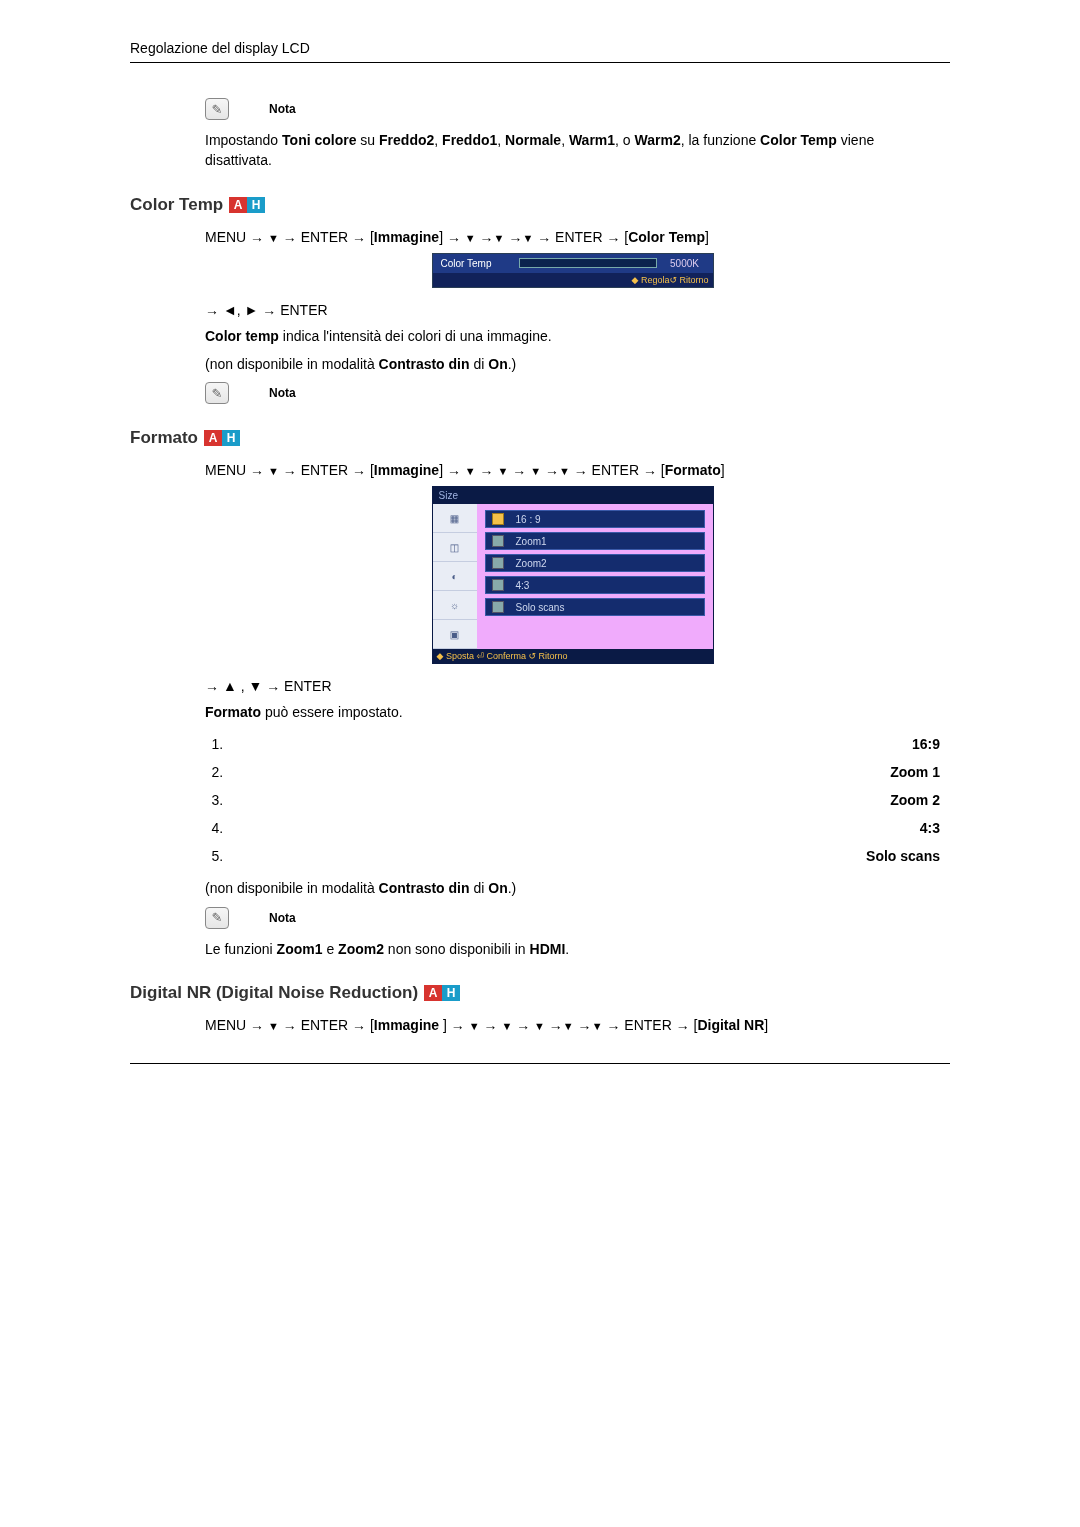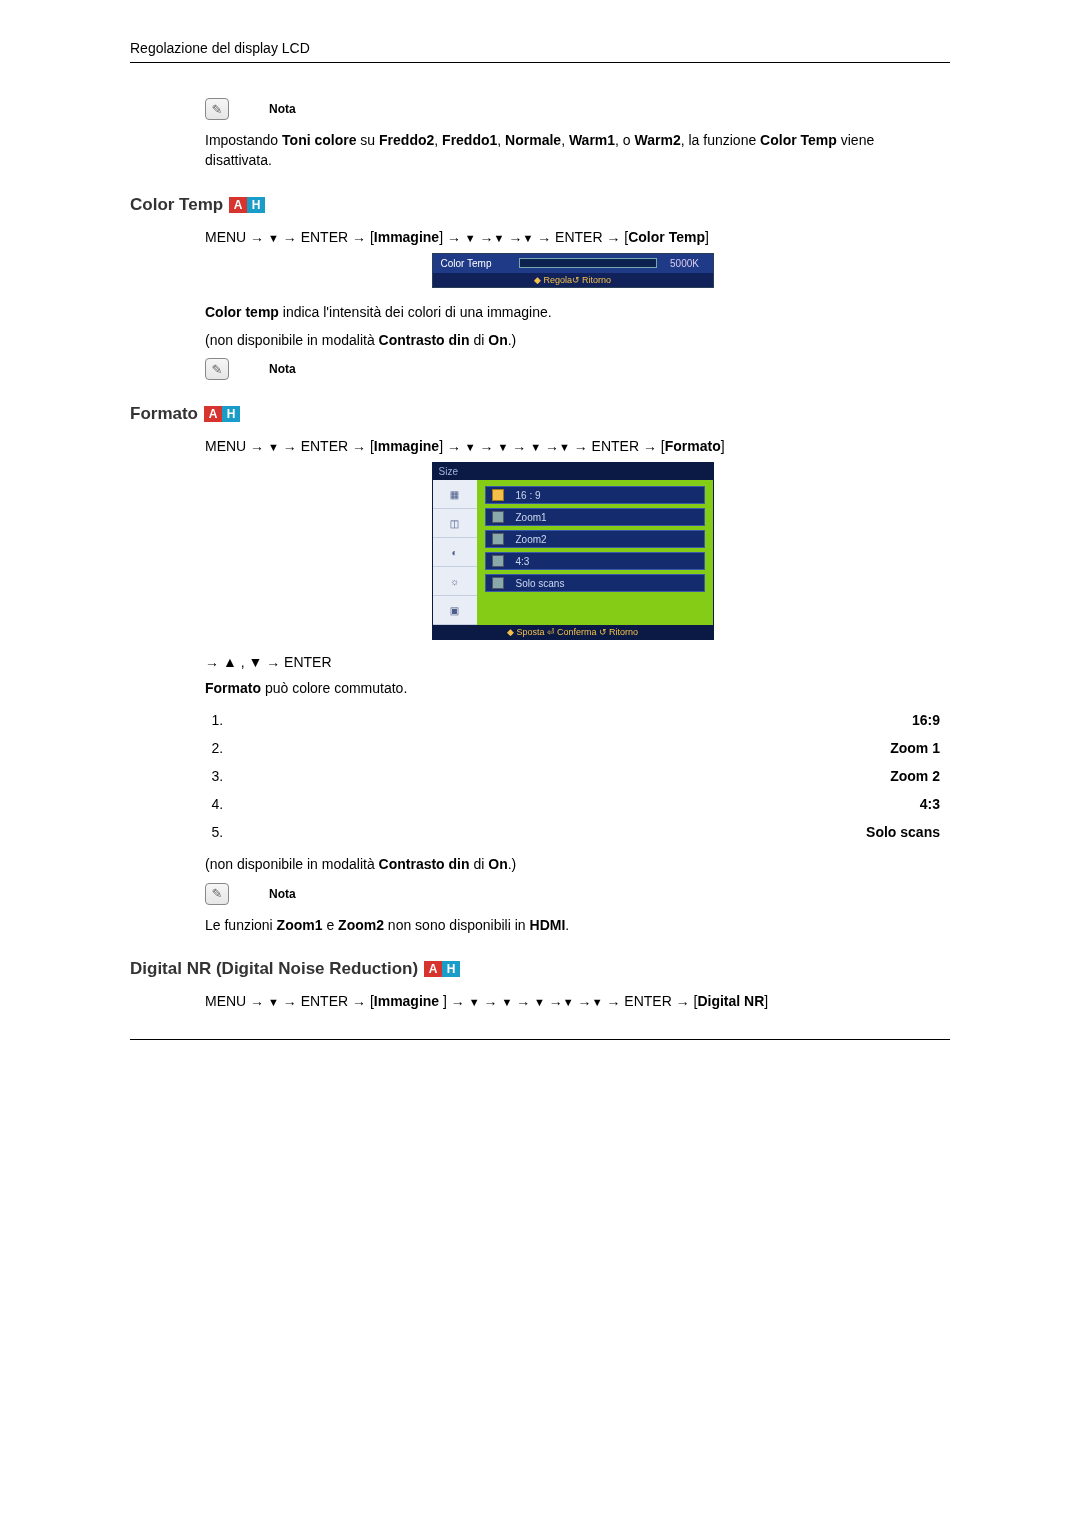--- a/index.html
+++ b/index.html
@@ -104,32 +104,32 @@
     flex: 1;
     height: 8px;
     border: 1px solid #7aa;
     background: #0b234e;
     position: relative;
   }
   .osd-bar .val { flex: 0 0 40px; text-align: center; color:#dce; }
   .osd-bar .row2 {
     background: #11225a;
     display: flex;
-    justify-content: center;
+    justify-content: flex-end;
     padding: 2px 4px;
     font-size: 9px;
     color: #f5c04a;
   }
   .osd-bar .row2 span:last-child { color: #f5c04a; }
 
   
   .osd-panel {
     width: 280px;
     margin: 4px auto 14px auto;
-    background: #84cc16;
+    background: #f0abfc;
     border: 1px solid #0a1a45;
     font-size: 10px;
     color: #cfd8ef;
   }
   .osd-panel .title {
     background: #0a1a45;
     color: #9fb2e0;
     padding: 3px 6px;
     font-size: 10px;
   }
@@ -164,21 +164,20 @@
     gap: 12px;
   }
   .osd-panel .opt .chk {
     width: 10px; height: 10px; background:#8aa; border:1px solid #556;
   }
   .osd-panel .opt.sel .chk { background:#f4c04a; border-color:#a07a1a; }
   .osd-panel .foot {
     background: #0a1a45;
     color: #f5c04a;
     font-size: 9px;
-    text-align: center;
     padding: 2px 4px;
   }
 
   ol.fmt {
     margin: 8px 0 8px 0;
     padding-left: 22px;
   }
   ol.fmt li {
     padding: 6px 0;
     text-align: right;
@@ -225,20 +224,21 @@
         <span class="label">Color Temp</span>
         <span class="slider"></span>
         <span class="val">5000K</span>
       </div>
       <div class="row2">
         <span>◆ <span>Regola</span></span>
         <span>↺ <span>Ritorno</span></span>
       </div>
     </div>
 
+    <p class="menu-path">→ ◄, ► → ENTER</p>
 
     <p class="body">
       <span class="bold">Color temp</span><span> indica l'intensità dei colori di una immagine.</span>
     </p>
     <p class="body">
       <span>(non disponibile in modalità </span><span class="bold">Contrasto din</span><span> di </span><span class="bold">On</span><span>.)</span>
     </p>
     <div class="note-line">
       <span class="note-icon">✎</span>
       <span class="note-label">Nota</span>
@@ -289,21 +289,21 @@
               <span>Solo scans</span>
             </div>
         </div>
       </div>
       <div class="foot">◆ Sposta   ⏎ Conferma ↺  Ritorno</div>
     </div>
 
     <p class="menu-path">→ ▲ , ▼ → ENTER</p>
 
     <p class="body">
-      <span class="bold">Formato</span><span> può colore commutato.</span>
+      <span class="bold">Formato</span><span> può essere impostato.</span>
     </p>
 
     <ol class="fmt">
       <li><span>16:9</span></li>
       <li><span>Zoom 1</span></li>
       <li><span>Zoom 2</span></li>
       <li><span>4:3</span></li>
       <li><span>Solo scans</span></li>
     </ol>
 

